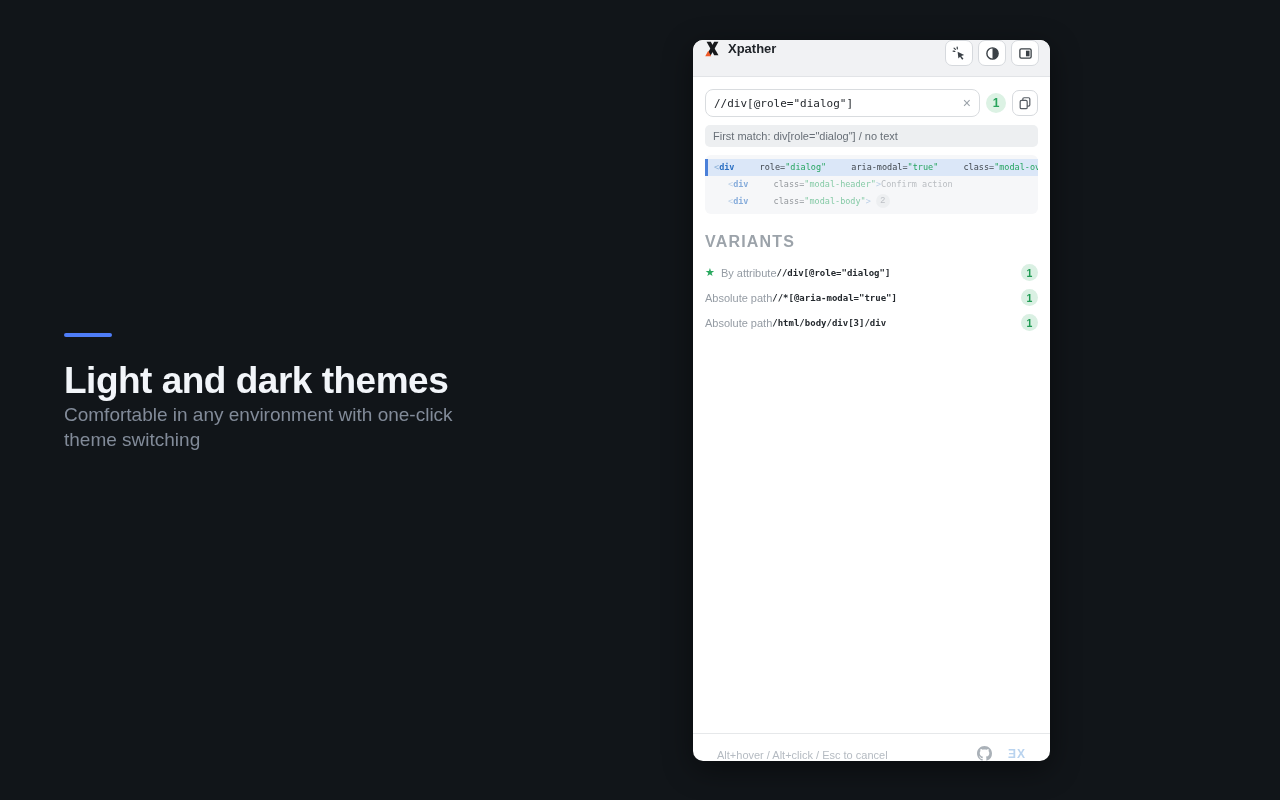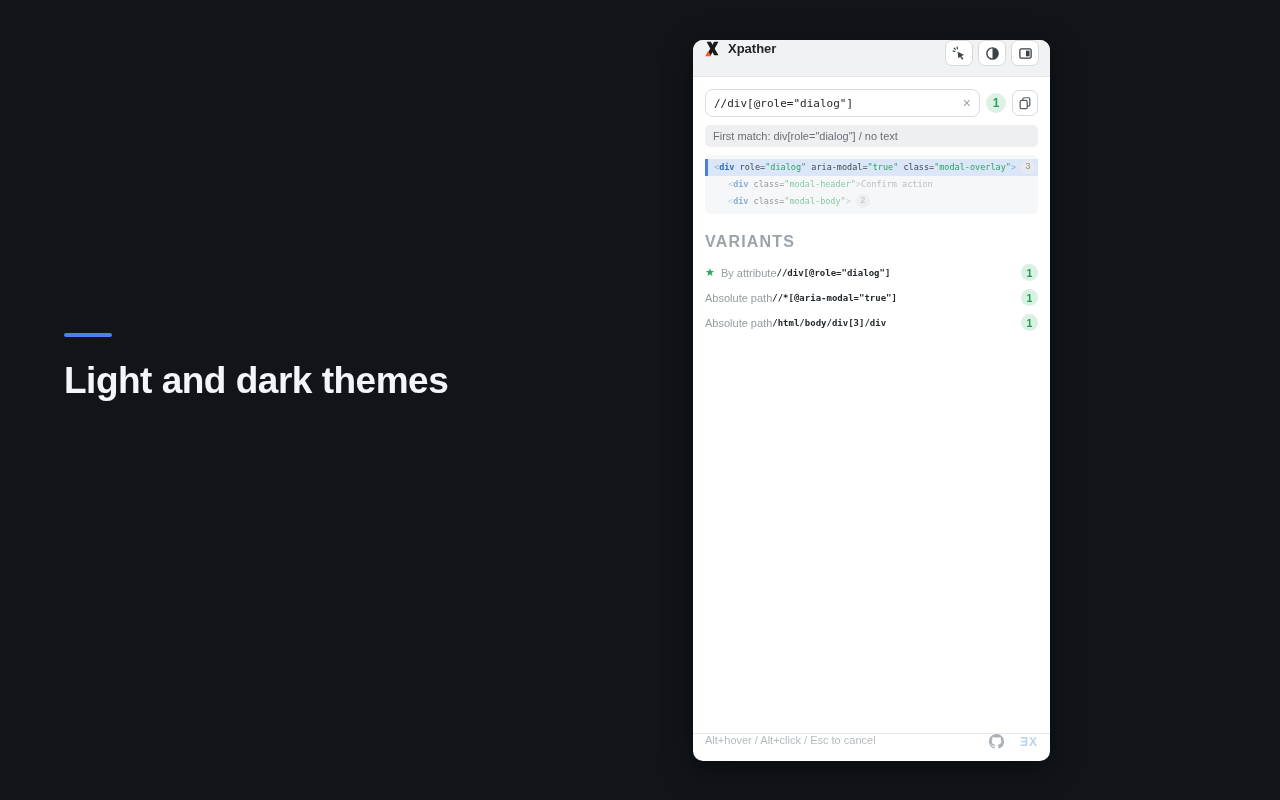--- a/index.html
+++ b/index.html
@@ -68,21 +68,21 @@
   .code-preview {
     margin-top:8px; background:#f6f7f9; border-radius:6px; padding:4px 0;
     font-family:"DejaVu Sans Mono", monospace; font-size:8.5px;
   }
   .code-line { height:17px; line-height:17px; padding-left:9px; white-space:nowrap; overflow:hidden; }
   .code-line.hl { background:#dbe7f8; border-left:3px solid #4a80d9; padding-left:6px; }
   .code-line.dim { opacity:0.55; }
   .code-line.ind { padding-left:23px; }
   .tk-punct { color:#8fb3d9; }
   .tk-tag   { color:#2b6fc2; font-weight:bold; }
-  .tk-attr  { color:#40474e; }
+  .tk-attr  { color:#40474e;padding-left:20px; }
   .tk-val   { color:#27a561; }
   .tk-text  { color:#878d94; }
   .code-badge {
     display:inline-flex; align-items:center; justify-content:center;
     min-width:14px; height:14px; border-radius:8px; background:#e7e9ec; color:#8d939a;
     font-size:9px; margin-left:5px; vertical-align:1px; padding:0 3px;
     font-family:"Liberation Sans", sans-serif;
   }
 
   
@@ -104,32 +104,33 @@
     font-size:10.5px; font-weight:bold;
   }
   .v-badge.green { background:#daf0e3; color:#1f9b53; }
   .v-badge.gray  { background:#e5e7e9; color:#596068; }
 
   .spacer { flex:1; }
 
   
   .p-footer {
     height:28px; flex:0 0 28px; border-top:1px solid #e6e8ea;
-    display:flex; align-items:flex-start; padding:0 12px;
+    display:flex; align-items:flex-end; padding:0 24px;
   }
   .footer-hint { font-size:11px; color:#b5bbc2; }
   .footer-right { margin-left:auto; display:flex; align-items:center; gap:16px; }
   .footer-logo { font-size:12px; font-weight:bold; color:#b9d3ef; letter-spacing:1px; }
 </style>
 </head>
 <body>
 
 <div class="hero">
   <div class="hero-accent"></div>
   <div class="hero-title">Light and dark themes</div>
+  <div class="hero-subtitle">Comfortable in any environment with one-click theme switching</div>
 </div>
 
 <div class="panel">
 
   <div class="p-header">
     <div class="logo-wrap">
       <span style="display:flex;">
         <svg width="17" height="17" viewBox="0 0 20 20">
           <path d="M3 2 L8 2 L17 18 L12 18 Z" fill="#17191c"></path>
           <path d="M17 2 L12 2 L3 18 L8 18 Z" fill="#17191c"></path>

